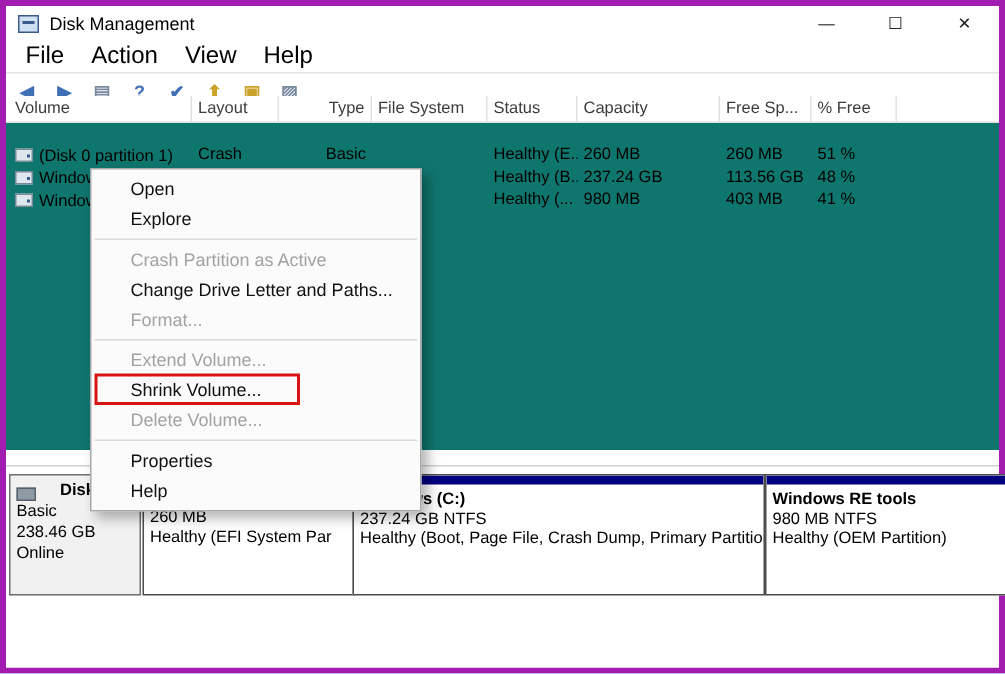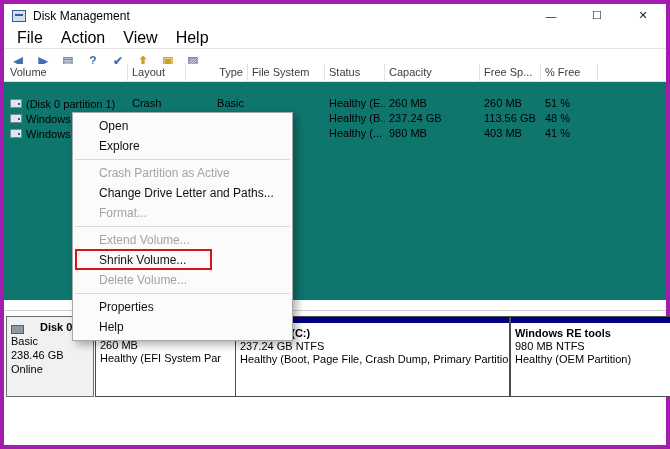--- a/index.html
+++ b/index.html
@@ -44,21 +44,21 @@
   .col-layout   { left:124px; width:58px; }
   .col-type     { left:182px; width:62px;text-align:right; }
   .col-fs       { left:244px; width:77px; }
   .col-status   { left:321px; width:60px; }
   .col-capacity { left:381px; width:95px; }
   .col-free     { left:476px; width:61px; }
   .col-pct      { left:537px; width:57px; }
   .col-rest     { left:594px; width:76px; border-right:none; }
 
   
-  .context-menu { position:absolute; left:68px; top:108px; width:221px; background:#fbfbfb;
+  .context-menu { position:absolute; left:56px; top:108px; width:221px; background:#fbfbfb;
     border:1px solid #a8a8a8; box-shadow:4px 4px 8px rgba(0,0,0,0.3); padding:3px 0; z-index:20; }
   .menu-row { position:relative; height:20px; line-height:20px; padding-left:26px; font-size:12px; color:#111; white-space:nowrap; }
   .menu-row.disabled { color:#a3a3a3; }
   .menu-sep { border-top:1px solid #d9d9d9; margin:3px 2px; height:0; }
   .red-box { position:absolute; left:2px; top:-1px; width:137px; height:21px; border:2px solid #d81313; pointer-events:none; }
 
   
   .bottom-pane { position:absolute; top:306px; left:0; right:0; bottom:0; background:#fff; border-top:1px solid #d0d0d0; }
   .disk-box { position:absolute; left:2px; top:5px; width:88px; height:81px; background:#f1f1f1;
     border:1px solid #6e6e6e; padding:3px 4px; font-size:11px; line-height:14px; overflow:hidden; }

